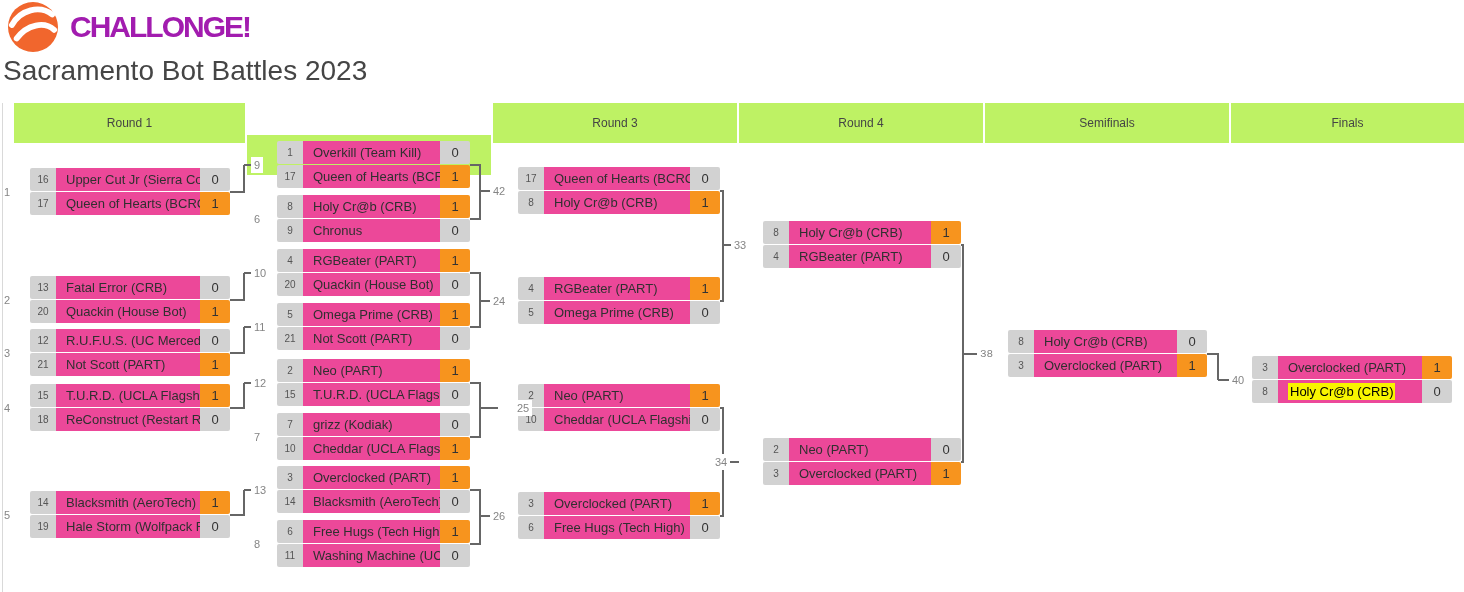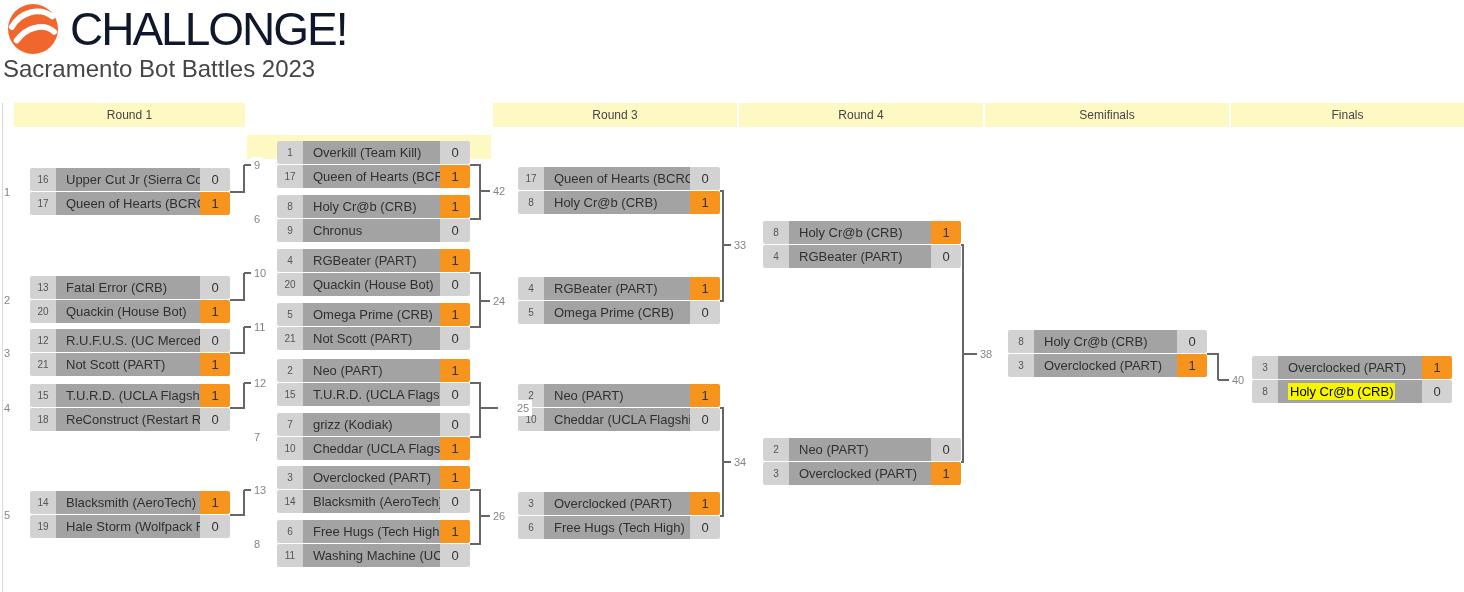--- a/index.html
+++ b/index.html
@@ -1,29 +1,29 @@
 <!DOCTYPE html>
 <html><head>
 <meta charset="utf-8">
 <style>
   *{margin:0;padding:0;box-sizing:border-box}
   html,body{background:#fff}
   body{font-family:"Liberation Sans","DejaVu Sans",sans-serif}
   .stage{position:relative;width:1464px;height:592px;background:#fff;overflow:hidden}
   .logo{position:absolute;left:8px;top:2px;display:flex;align-items:center;gap:12px;cursor:pointer}
-  .logo-text{font-size:46px;font-weight:normal;letter-spacing:-2px;color:#0f172a}
-  .title{position:absolute;left:3px;top:55px;font-size:24px;font-weight:normal;color:#454545}
+  .logo-text{font-size:30px;font-weight:bold;letter-spacing:-2px;color:#a21caf}
+  .title{position:absolute;left:3px;top:55px;font-size:28px;font-weight:normal;color:#454545}
   .left-edge{position:absolute;left:2px;top:103px;width:1px;height:489px;background:#d9d9d9}
-  .round-header{position:absolute;top:103px;height:24px;background:#fef9c3;color:#454545;
+  .round-header{position:absolute;top:103px;height:40px;background:#bef264;color:#454545;
     font-size:12px;display:flex;align-items:center;justify-content:center}
   #connectors{position:absolute;left:0;top:0;z-index:1}
   .match{position:absolute;z-index:2}
   .prow{display:flex;height:23px;margin-bottom:1px;border-radius:2px;overflow:hidden;cursor:pointer}
   .seed{width:26px;background:#d2d2d2;color:#555;font-size:10px;display:flex;align-items:center;justify-content:center;flex:none}
-  .pname{flex:1;background:#a3a3a3;color:#303030;font-size:13px;display:flex;align-items:center;
+  .pname{flex:1;background:#ec4899;color:#303030;font-size:13px;display:flex;align-items:center;
     padding-left:10px;white-space:nowrap;overflow:hidden}
   .pscore{width:30px;background:#d2d2d2;color:#333;font-size:13px;display:flex;align-items:center;justify-content:center;flex:none}
   .winner .pscore{background:#f7941e}
   .hl{background:#f8f500;color:#000;padding:1px 2px}
   .mlabel{position:absolute;z-index:3;height:16px;line-height:16px;font-size:11px;color:#858585}
   .mlabel.boxed{background:#fff;padding:0 3px}
 </style>
 </head>
 <body>
 
@@ -324,34 +324,34 @@
           <span class="seed">2</span>
           <span class="pname">Neo (PART)</span>
           <span class="pscore">0</span>
         </div>
         <div class="prow winner">
           <span class="seed">3</span>
           <span class="pname">Overclocked (PART)</span>
           <span class="pscore">1</span>
         </div>
       </div>
-      <div class="mlabel boxed" style="left: 731px; top: 454px;">34</div>
+      <div class="mlabel boxed" style="left: 712px; top: 454px;">34</div>
       <div class="match" style="left: 1008px; top: 330px; width: 199px;">
         <div class="prow">
           <span class="seed">8</span>
           <span class="pname">Holy Cr@b (CRB)</span>
           <span class="pscore">0</span>
         </div>
         <div class="prow winner">
           <span class="seed">3</span>
           <span class="pname">Overclocked (PART)</span>
           <span class="pscore">1</span>
         </div>
       </div>
-      <div class="mlabel boxed" style="left: 977px; top: 346px;">38</div>
+      <div class="mlabel boxed" style="left: 977px; top: 346px; font-family: Liberation Mono, monospace;">38</div>
       <div class="match" style="left: 1252px; top: 356px; width: 200px;">
         <div class="prow winner">
           <span class="seed">3</span>
           <span class="pname">Overclocked (PART)</span>
           <span class="pscore">1</span>
         </div>
         <div class="prow">
           <span class="seed">8</span>
           <span class="pname">
             <span class="hl">Holy Cr@b (CRB)</span>

